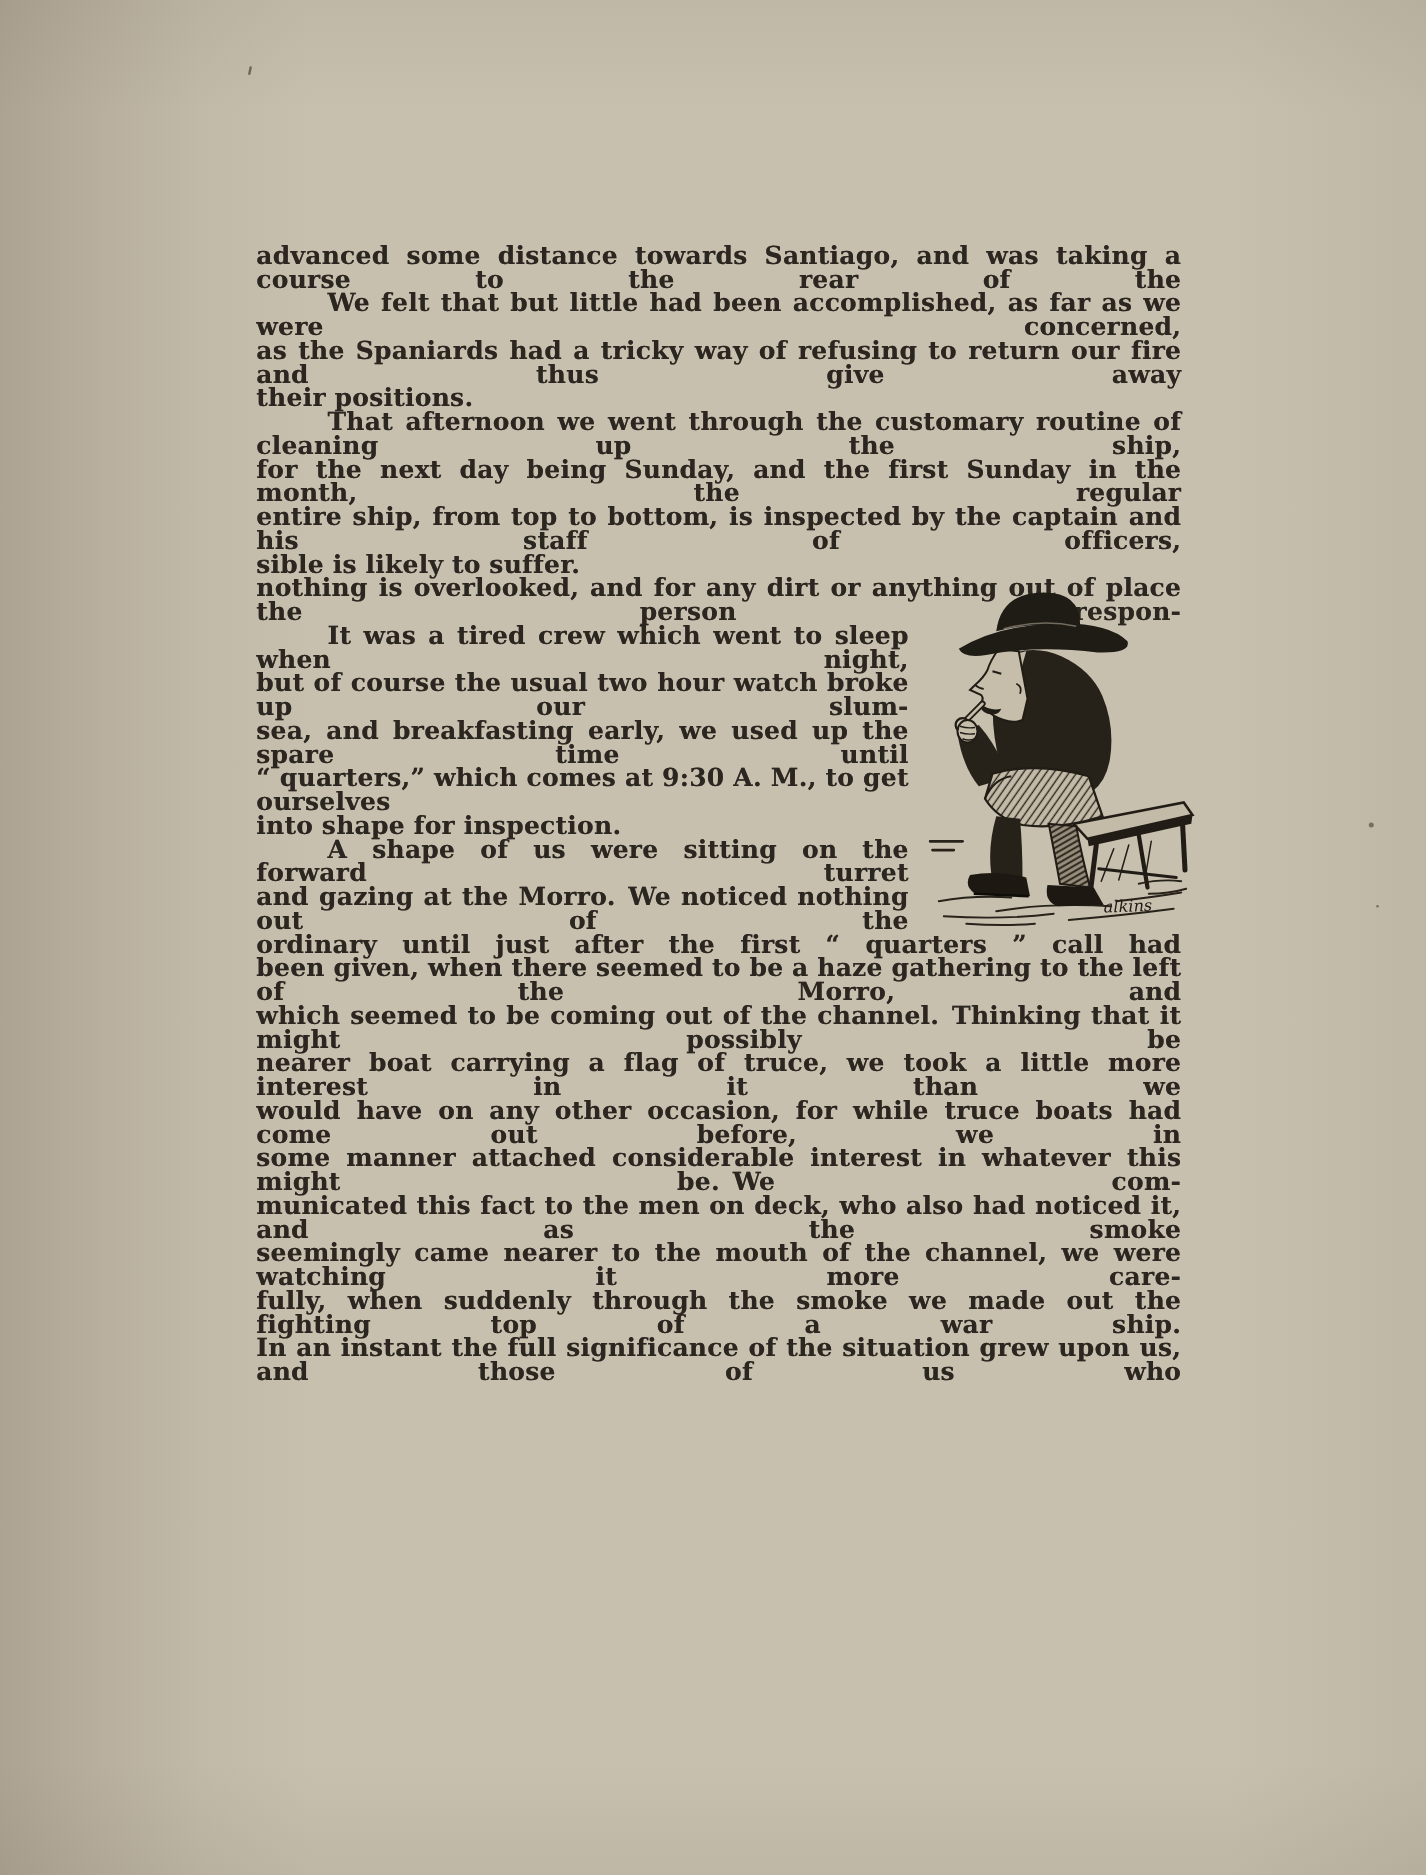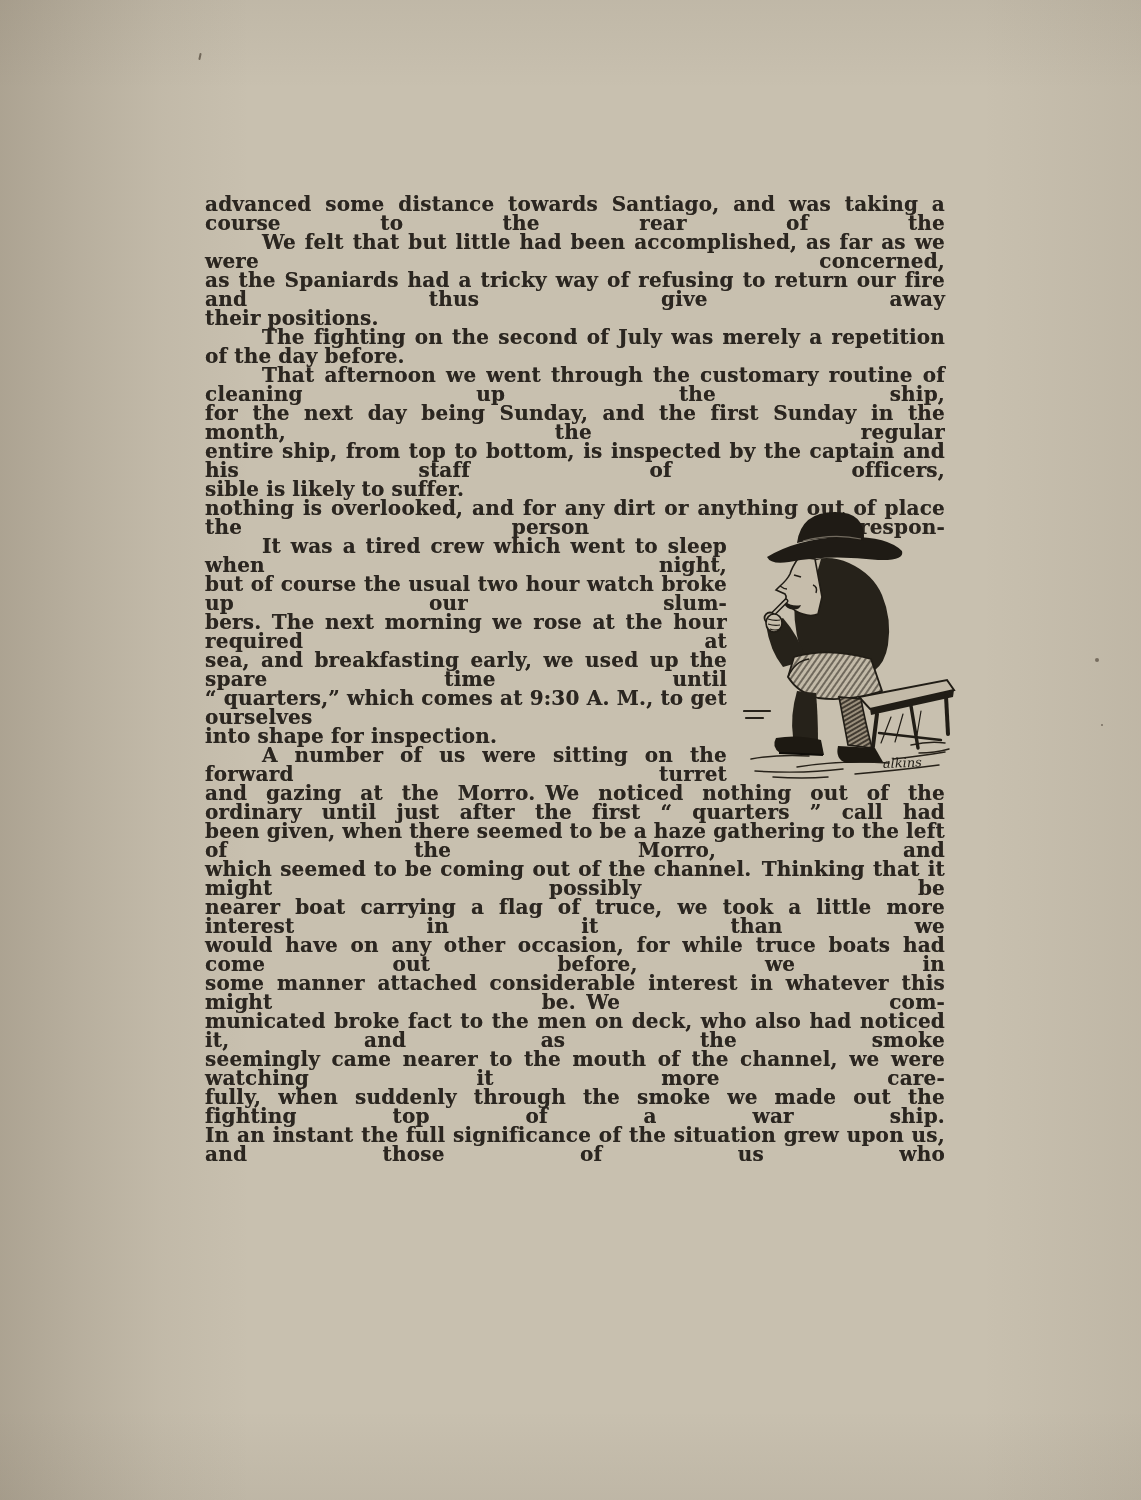--- a/index.html
+++ b/index.html
@@ -47,23 +47,20 @@
   <div class="text-block">
 
     <div id="paragraphs">
         <div class="para">
           <div class="line first">advanced some distance towards Santiago, and was taking a course to the rear of the</div>
         </div>
         <div class="para indent">
           <div class="line first">We felt that but little had been accomplished, as far as we were concerned,</div>
           <div class="line">as the Spaniards had a tricky way of refusing to return our fire and thus give away</div>
           <div class="line para-end">their positions.</div>
-        </div>
-        <div class="para indent">
-          <div class="line first para-end">The fighting on the second of July was merely a repetition of the day before.</div>
         </div>
         <div class="para indent">
           <div class="line first">That afternoon we went through the customary routine of cleaning up the ship,</div>
           <div class="line">for the next day being Sunday, and the first Sunday in the month, the regular</div>
           <div class="line">entire ship, from top to bottom, is inspected by the captain and his staff of officers,</div>
           <div class="line para-end">sible is likely to suffer.</div>
           <div class="line">nothing is overlooked, and for any dirt or anything out of place the person respon-</div>
         </div>
         <div class="illustration" title="Pen-and-ink sketch of a man in a wide-brimmed slouch hat seated on a small wooden bench, leaning forward with his hand raised to his mouth smoking a pipe">
       <svg viewBox="0 0 216 280">
@@ -136,35 +133,34 @@
           <path d="M54,42 Q58,11 92,11 Q123,11 121,40 Q88,33 54,42 Z" fill="#1f1b15"></path>
           <path d="M60,40 Q90,32 118,38" stroke="#c3baa8" stroke-width="1.2" fill="none" opacity="0.5"></path>
         </g>
 
         <text x="140" y="267" font-size="13" font-style="italic" fill="#211d16" font-family="DejaVu Serif, serif" transform="rotate(-2 140 267)">alkins</text>
       </svg>
     </div>
         <div class="para indent">
           <div class="line first">It was a tired crew which went to sleep when night,</div>
           <div class="line">but of course the usual two hour watch broke up our slum-</div>
-          <div class="line">bers. The next morning we rose at the hour required at</div>
           <div class="line">sea, and breakfasting early, we used up the spare time until</div>
           <div class="line">“ quarters,” which comes at 9:30 A. M., to get ourselves</div>
           <div class="line para-end">into shape for inspection.</div>
         </div>
         <div class="para indent">
-          <div class="line first">A number of us were sitting on the forward turret</div>
+          <div class="line first">A shape of us were sitting on the forward turret</div>
           <div class="line">and gazing at the Morro. We noticed nothing out of the</div>
           <div class="line">ordinary until just after the first “ quarters ” call had</div>
           <div class="line">been given, when there seemed to be a haze gathering to the left of the Morro, and</div>
           <div class="line">which seemed to be coming out of the channel. Thinking that it might possibly be</div>
           <div class="line">nearer boat carrying a flag of truce, we took a little more interest in it than we</div>
           <div class="line">would have on any other occasion, for while truce boats had come out before, we in</div>
           <div class="line">some manner attached considerable interest in whatever this might be. We com-</div>
-          <div class="line">municated broke fact to the men on deck, who also had noticed it, and as the smoke</div>
+          <div class="line">municated this fact to the men on deck, who also had noticed it, and as the smoke</div>
           <div class="line">seemingly came nearer to the mouth of the channel, we were watching it more care-</div>
           <div class="line">fully, when suddenly through the smoke we made out the fighting top of a war ship.</div>
           <div class="line">In an instant the full significance of the situation grew upon us, and those of us who</div>
         </div>
       </div>
 
   </div>
 
   <div class="speck s1"></div>
   <div class="speck s2"></div>

